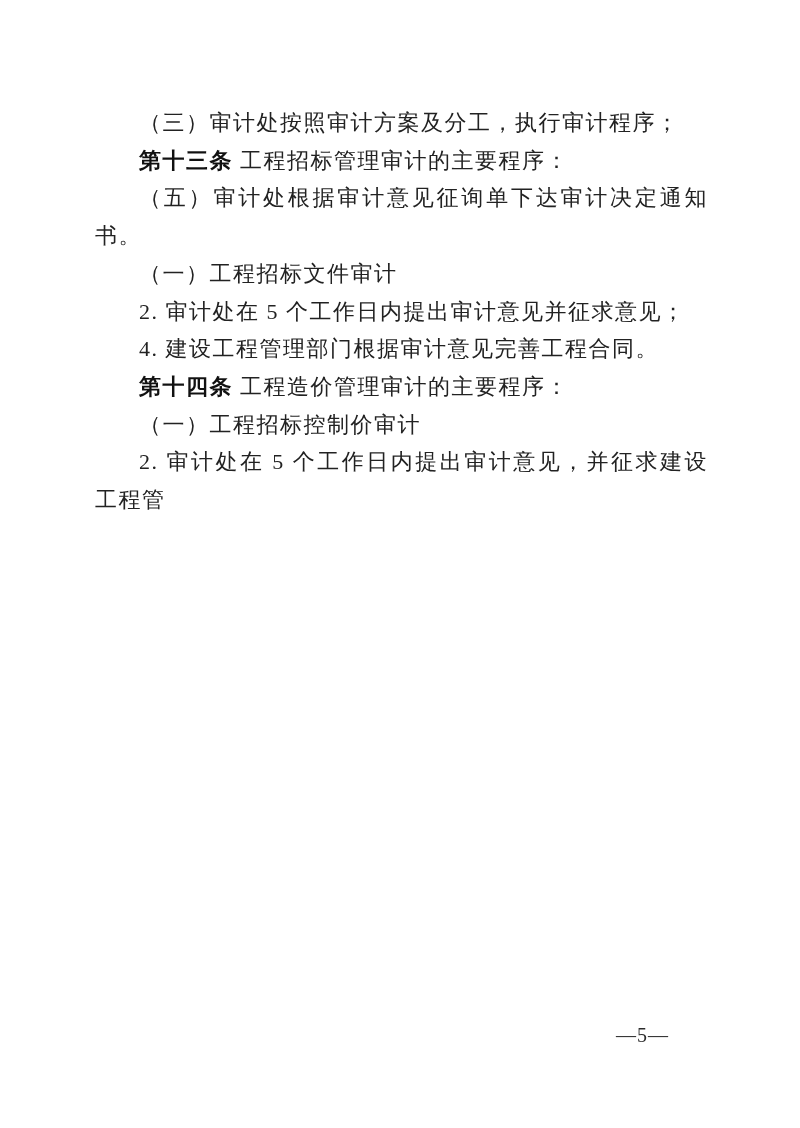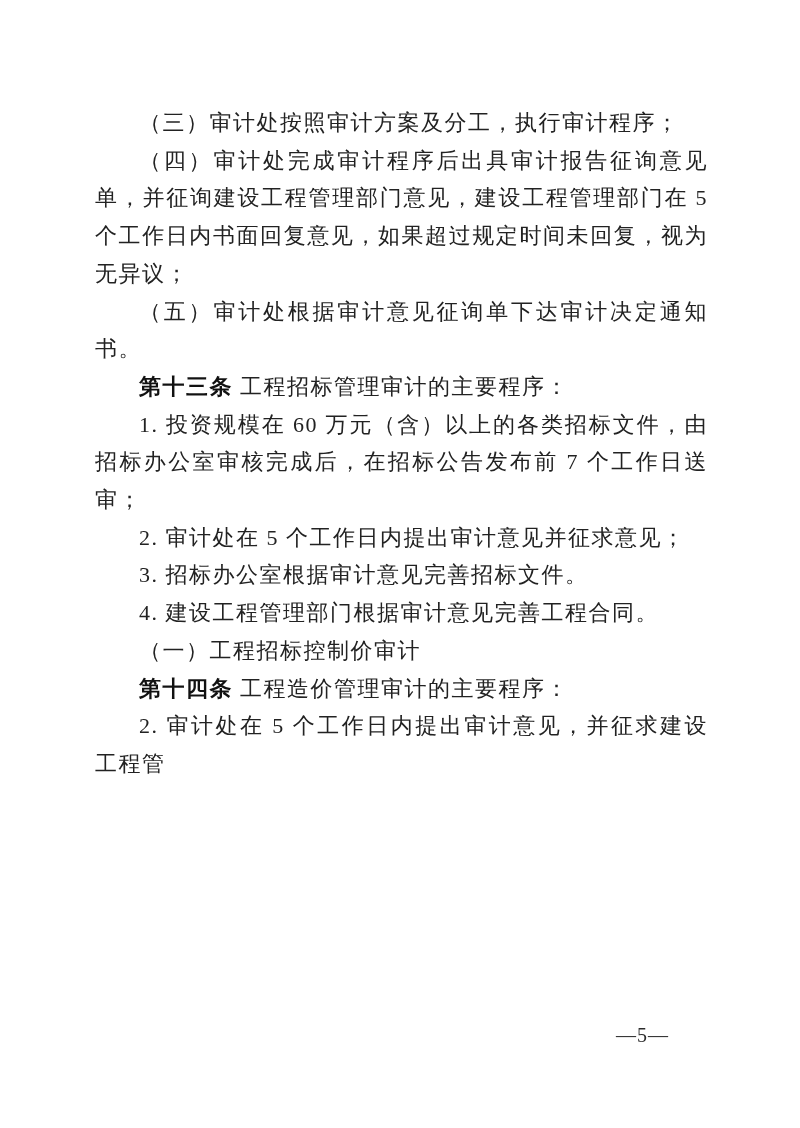--- a/index.html
+++ b/index.html
@@ -47,25 +47,23 @@
     color: #2b2b2b;
     font-family: "Liberation Serif", serif;
   }
 </style>
 </head>
 <body>
 
 <div class="page">
   <div class="doc-body">
     <p>（三）审计处按照审计方案及分工，执行审计程序；</p>
-    <p>（四）审计处完成审计程序后出具审计报告征询意见单，并征询建设工程管理部门意见，建设工程管理部门在 5 个工作日内书面回复意见，如果超过规定时间未回复，视为无异议；</p>
+    <p><span class="article-term">第十三条</span><span> 工程招标管理审计的主要程序：</span></p>
     <p>（五）审计处根据审计意见征询单下达审计决定通知书。</p>
-    <p><span class="article-term">第十三条</span><span> 工程招标管理审计的主要程序：</span></p>
-    <p>1. 投资规模在 60 万元（含）以上的各类招标文件，由招标办公室审核完成后，在招标公告发布前 7 个工作日送审；</p>
+    <p>（一）工程招标文件审计</p>
     <p>2. 审计处在 5 个工作日内提出审计意见并征求意见；</p>
-    <p>3. 招标办公室根据审计意见完善招标文件。</p>
     <p>4. 建设工程管理部门根据审计意见完善工程合同。</p>
+    <p><span class="article-term">第十四条</span><span> 工程造价管理审计的主要程序：</span></p>
     <p>（一）工程招标控制价审计</p>
-    <p><span class="article-term">第十四条</span><span> 工程造价管理审计的主要程序：</span></p>
     <p>2. 审计处在 5 个工作日内提出审计意见，并征求建设工程管</p>
   </div>
   <div class="page-number">—5—</div>
 </div>
 
 </body></html>

